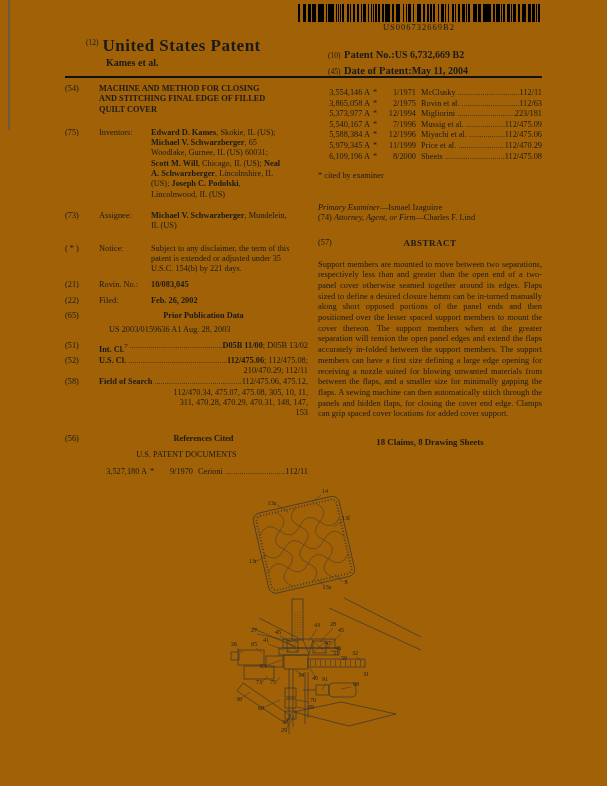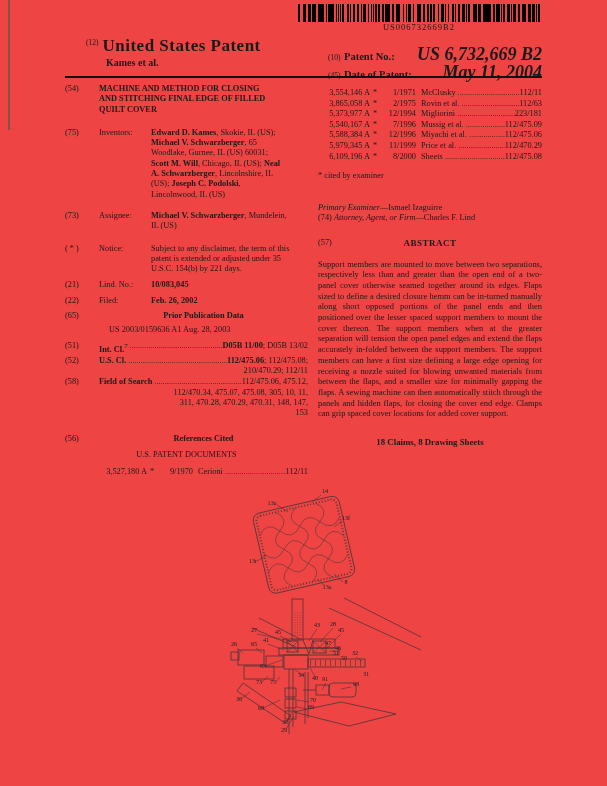--- a/index.html
+++ b/index.html
@@ -1,16 +1,16 @@
 <!DOCTYPE html>
 <html><head>
 <meta charset="utf-8">
 <style>
   html,body{margin:0;padding:0;background:#e8e8e8;}
-  .page{position:relative;width:607px;height:786px;background:#ef4444;margin:0 auto;
+  .page{position:relative;width:607px;height:786px;background:#a16207;margin:0 auto;
         font-family:"Liberation Serif", serif;color:#1a1a1a;overflow:hidden;}
   .scan-line{position:absolute;left:8px;top:0;width:1.5px;height:130px;background:#555;opacity:.7;}
 
   
   .barcode{position:absolute;left:298px;top:4px;width:242px;height:18px;
     background-image:
       repeating-linear-gradient(90deg,#000 0 1.5px,rgba(0,0,0,0) 1.5px 5px),
       repeating-linear-gradient(90deg,#000 0 1px,rgba(0,0,0,0) 1px 3.5px),
       repeating-linear-gradient(90deg,#000 0 2.5px,rgba(0,0,0,0) 2.5px 11px);}
   .barcode-text{position:absolute;left:298px;top:22px;width:242px;text-align:center;
@@ -18,21 +18,21 @@
 
   
   .hdr-left{position:absolute;left:86px;top:36px;}
   .hdr-kind{font-size:7.5px;vertical-align:6px;}
   .hdr-title{font-size:17px;font-weight:bold;letter-spacing:.5px;}
   .hdr-inventor{font-size:10px;font-weight:bold;margin-left:20px;margin-top:1px;}
   .hdr-right{position:absolute;left:328px;top:47px;width:214px;}
   .hdr-row{display:flex;align-items:baseline;line-height:15px;}
   .hdr-num{font-size:7.5px;width:16px;flex:none;}
   .hdr-lbl{font-size:10.5px;font-weight:bold;flex:none;}
-  .hdr-val{font-size:18px;font-weight:bold;flex:1;text-align:right;font-style:italic;}
+  .hdr-val{font-size:10px;font-weight:bold;flex:1;text-align:left;}
   .rule{position:absolute;left:65px;top:76px;width:477px;height:1.5px;background:#111;}
 
   
   .col-left{position:absolute;left:65px;top:84px;width:243px;font-size:8.3px;line-height:10.3px;}
   .col-right{position:absolute;left:318px;top:88px;width:224px;font-size:8.3px;line-height:10.6px;}
 
   .row{display:flex;}
   .num{width:34px;flex:none;}
   .lbl{width:52px;flex:none;}
   .content{flex:1;}
@@ -138,21 +138,21 @@
       <span class="lbl">Notice:</span>
       <div class="content">
           <div>Subject to any disclaimer, the term of this</div>
           <div>patent is extended or adjusted under 35</div>
           <div>U.S.C. 154(b) by 221 days.</div>
         </div>
     </div>
 
     <div class="row mb5">
       <span class="num">(21)</span>
-      <span class="lbl">Lind. No.:</span>
+      <span class="lbl">Rovin. No.:</span>
       <div class="content bold">10/083,045</div>
     </div>
 
     <div class="row mb5">
       <span class="num">(22)</span>
       <span class="lbl">Filed:</span>
       <div class="content bold">Feb. 26, 2002</div>
     </div>
 
     <div class="row mb4">

